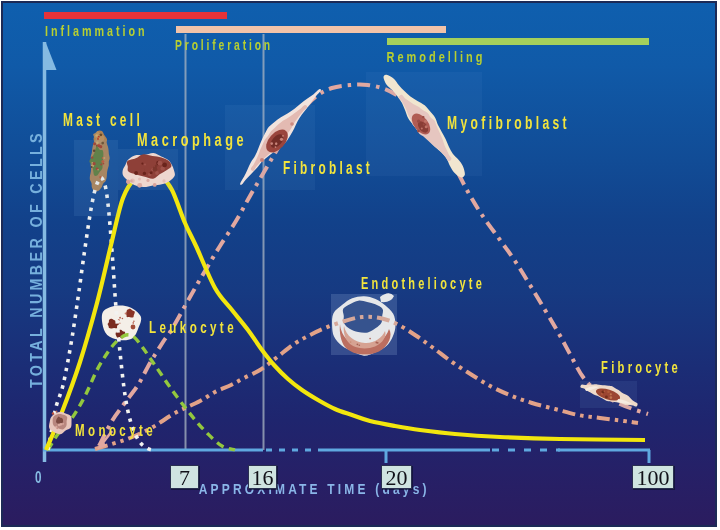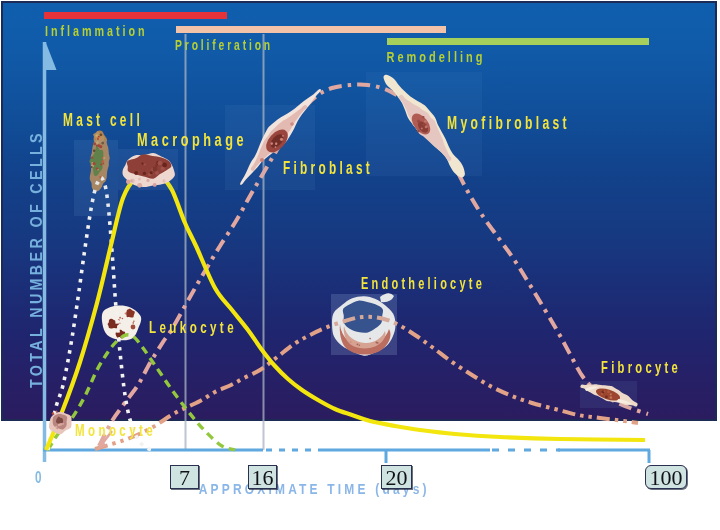--- a/index.html
+++ b/index.html
@@ -1,18 +1,18 @@
 <!DOCTYPE html>
 <html><head>
 <meta charset="utf-8">
 <style>
   html,body { margin:0; padding:0; }
   body { width:720px; height:530px; overflow:hidden; background:#fff;
          font-family:"Liberation Sans", sans-serif; }
-  .frame { position:absolute; left:1px; top:1px; width:716px; height:420px;
+  .frame { position:absolute; left:1px; top:1px; width:716px; height:526px;
            border:2px solid #1c2a56; box-sizing:border-box;
            background:linear-gradient(to bottom, #0f5fae 0%, #105aa8 12%, #114c96 30%, #12418a 42%, #163a82 55%, #1b2d76 70%, #1f256e 80%, #262067 90%, #2b1c5f 100%); }
   svg { position:absolute; left:0; top:0; font-family:"Liberation Sans", sans-serif; }
   .tickbox { position:absolute; top:462px; background:#cfe4e0; color:#111118;
              font-family:"Liberation Serif", serif; font-size:22px; text-align:center;
              height:24px; line-height:24px; border:1px solid #2a3050; box-sizing:border-box;
              box-shadow:1px 1px 0 rgba(10,15,40,0.6); }
 </style>
 </head>
 <body>
@@ -203,14 +203,14 @@
   <text x="149" y="333" textLength="88" lengthAdjust="spacingAndGlyphs" font-size="17" font-weight="bold" fill="#f2e43c" letter-spacing="5">Leukocyte</text>
   <text x="75" y="435.5" textLength="81" lengthAdjust="spacingAndGlyphs" font-size="17" font-weight="bold" fill="#f2e43c" letter-spacing="5">Monocyte</text>
   <text x="601" y="373" textLength="80" lengthAdjust="spacingAndGlyphs" font-size="17" font-weight="bold" fill="#f2e43c" letter-spacing="5">Fibrocyte</text>
   <text x="198.7" y="494" textLength="231" lengthAdjust="spacingAndGlyphs" font-size="15" font-weight="bold" fill="#8ab6e8" letter-spacing="4">APPROXIMATE TIME (days)</text>
   <text x="35" y="483" textLength="6.5" lengthAdjust="spacingAndGlyphs" font-size="16" font-weight="bold" fill="#85bae2" letter-spacing="0">0</text>
   <text transform="translate(41.5,388) rotate(-90)" textLength="258" lengthAdjust="spacingAndGlyphs" font-size="17" font-weight="bold" fill="#76b0dd" letter-spacing="4">TOTAL NUMBER OF CELLS</text>
 </svg>
 <div class="tickbox" style="left:167px; width:29px;">7</div>
 <div class="tickbox" style="left:245px; width:29px;">16</div>
 <div class="tickbox" style="left:378px; width:31px;">20</div>
-<div class="tickbox" style="left:642px; width:42px;border-radius:6px;">100</div>
+<div class="tickbox" style="left:629px; width:42px;">100</div>
 </div>
 
 </body></html>

